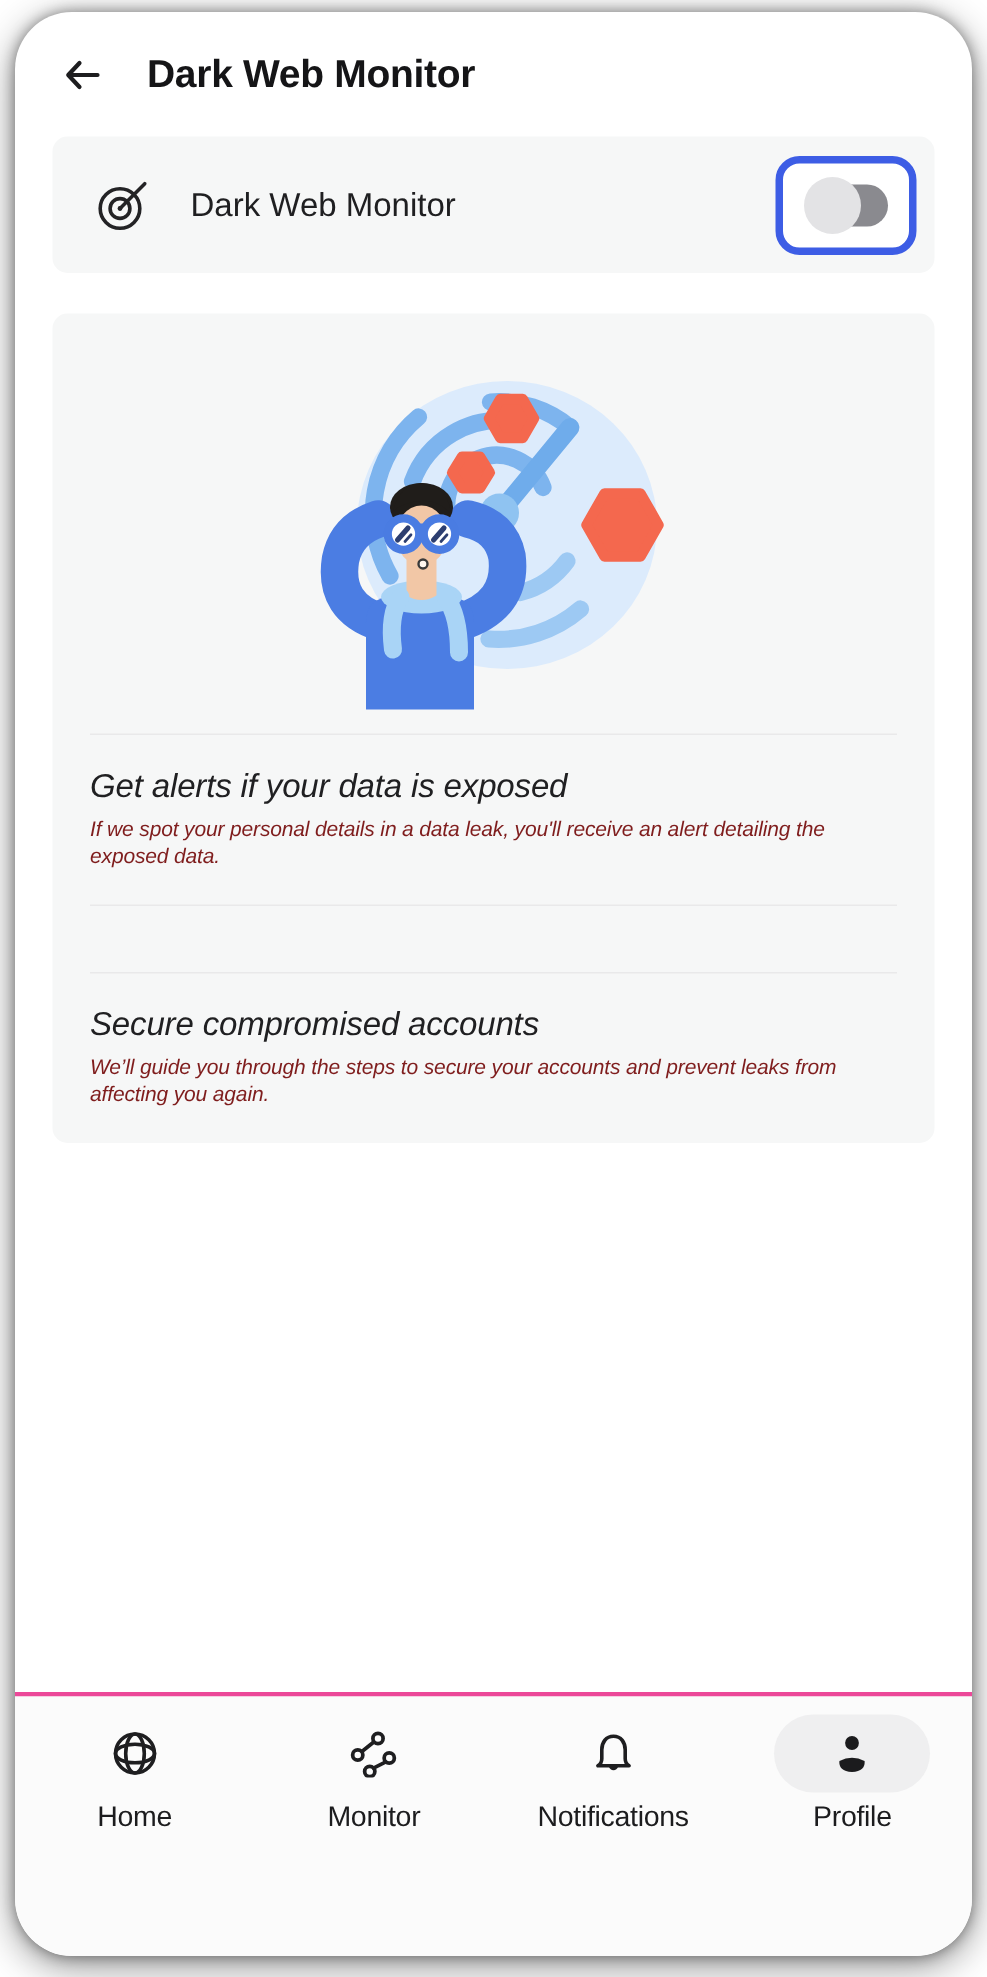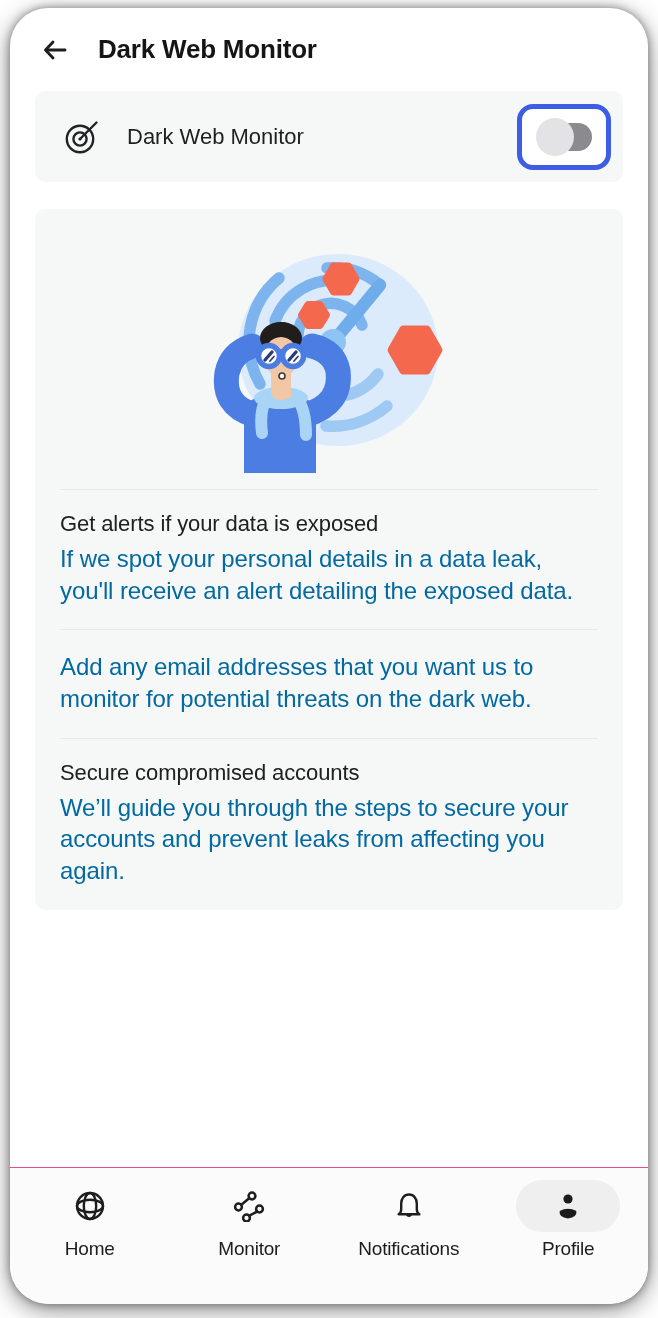--- a/index.html
+++ b/index.html
@@ -28,28 +28,28 @@
     padding:9px 14px; display:flex; align-items:center;
   }
   .switch { position:relative; width:56px; height:38px; cursor:pointer; }
   .switch .track { position:absolute; right:0; top:5px; width:50px; height:28px; border-radius:14px; background:#8a8a8f; }
   .switch .thumb { position:absolute; left:0; top:0; width:38px; height:38px; border-radius:50%; background:#e3e3e5; }
 
   
   .info-card { margin:27px 25px 0 25px; background:#f6f7f7; border-radius:10px; overflow:hidden; }
   .illustration { height:280px; display:flex; align-items:center; justify-content:center; }
   .sep { height:1px; background:#e9e9ea; margin:0 25px; }
-  .feature { padding:21px 25px 23px 25px; }
+  .feature { padding:21px 25px 23px 25px;font-style:italic; }
   .feature h3 { font-size:22px; font-weight:500; color:#202022; letter-spacing:-.1px; margin-bottom:6px; }
-  .feature p { font-size:24px; color:#0369a1; line-height:1.32; letter-spacing:-.1px; }
+  .feature p { font-size:14px; color:#7f1d1d; line-height:1.32; letter-spacing:-.1px; }
 
   
   .bottom-nav {
-    position:absolute; left:0; right:0; bottom:0; height:137px;
-    background:#fbfbfb; border-top:1px solid #ec4899;
+    position:absolute; left:0; right:0; bottom:0; height:176px;
+    background:#fbfbfb; border-top:3px solid #ec4899;
     border-radius:0 0 38px 38px; display:flex; padding-top:12px;
   }
   .nav-item { flex:1; display:flex; flex-direction:column; align-items:center; gap:6px; cursor:pointer; }
   .icon-slot { width:104px; height:52px; border-radius:26px; display:flex; align-items:center; justify-content:center; }
   .nav-item.active .icon-slot { background:#efeff0; }
   .nav-label { font-size:19px; color:#1c1c1e; letter-spacing:-.2px; }
   svg { display:block; }
 </style>
 </head>
 <body>
@@ -144,21 +144,20 @@
 
       <div class="sep"></div>
 
       <div class="feature">
         <h3>Get alerts if your data is exposed</h3>
         <p>If we spot your personal details in a data leak, you'll receive an alert detailing the exposed data.</p>
       </div>
       <div class="sep"></div>
 
       <div class="feature">
-        <p>Add any email addresses that you want us to monitor for potential threats on the dark web.</p>
       </div>
       <div class="sep"></div>
 
       <div class="feature">
         <h3>Secure compromised accounts</h3>
         <p>We’ll guide you through the steps to secure your accounts and prevent leaks from affecting you again.</p>
       </div>
     </div>
 
     <div class="bottom-nav">

